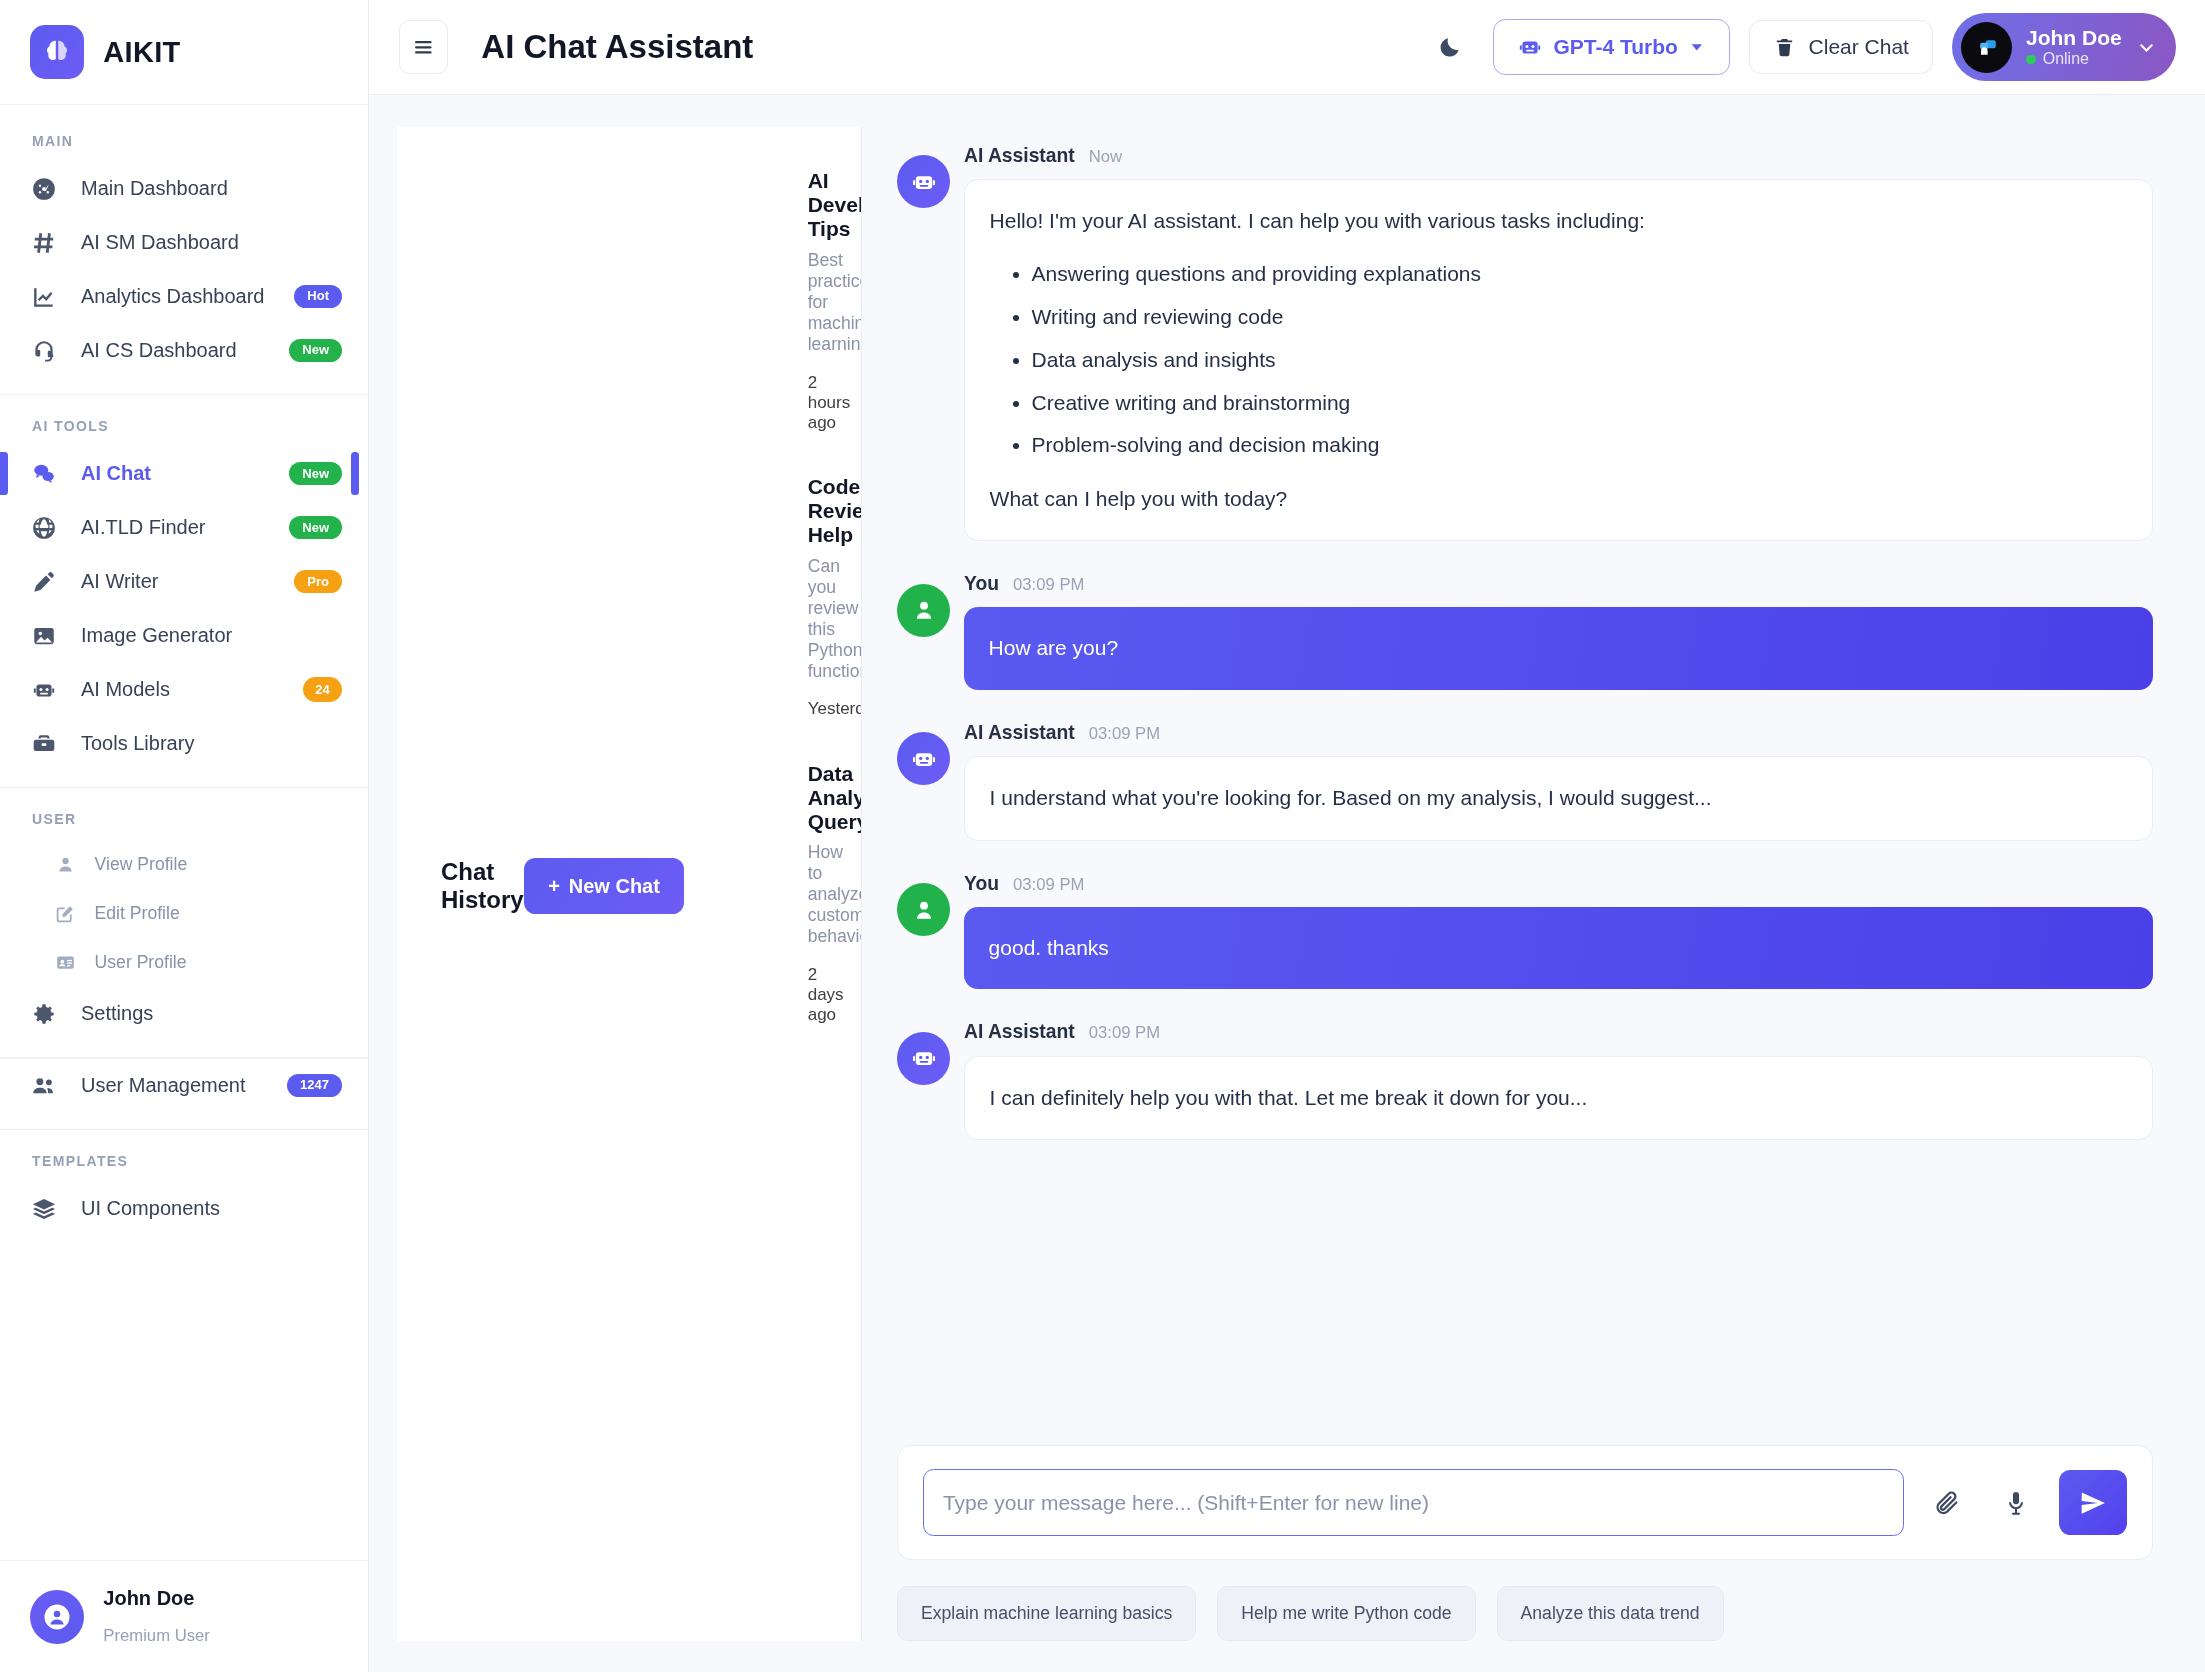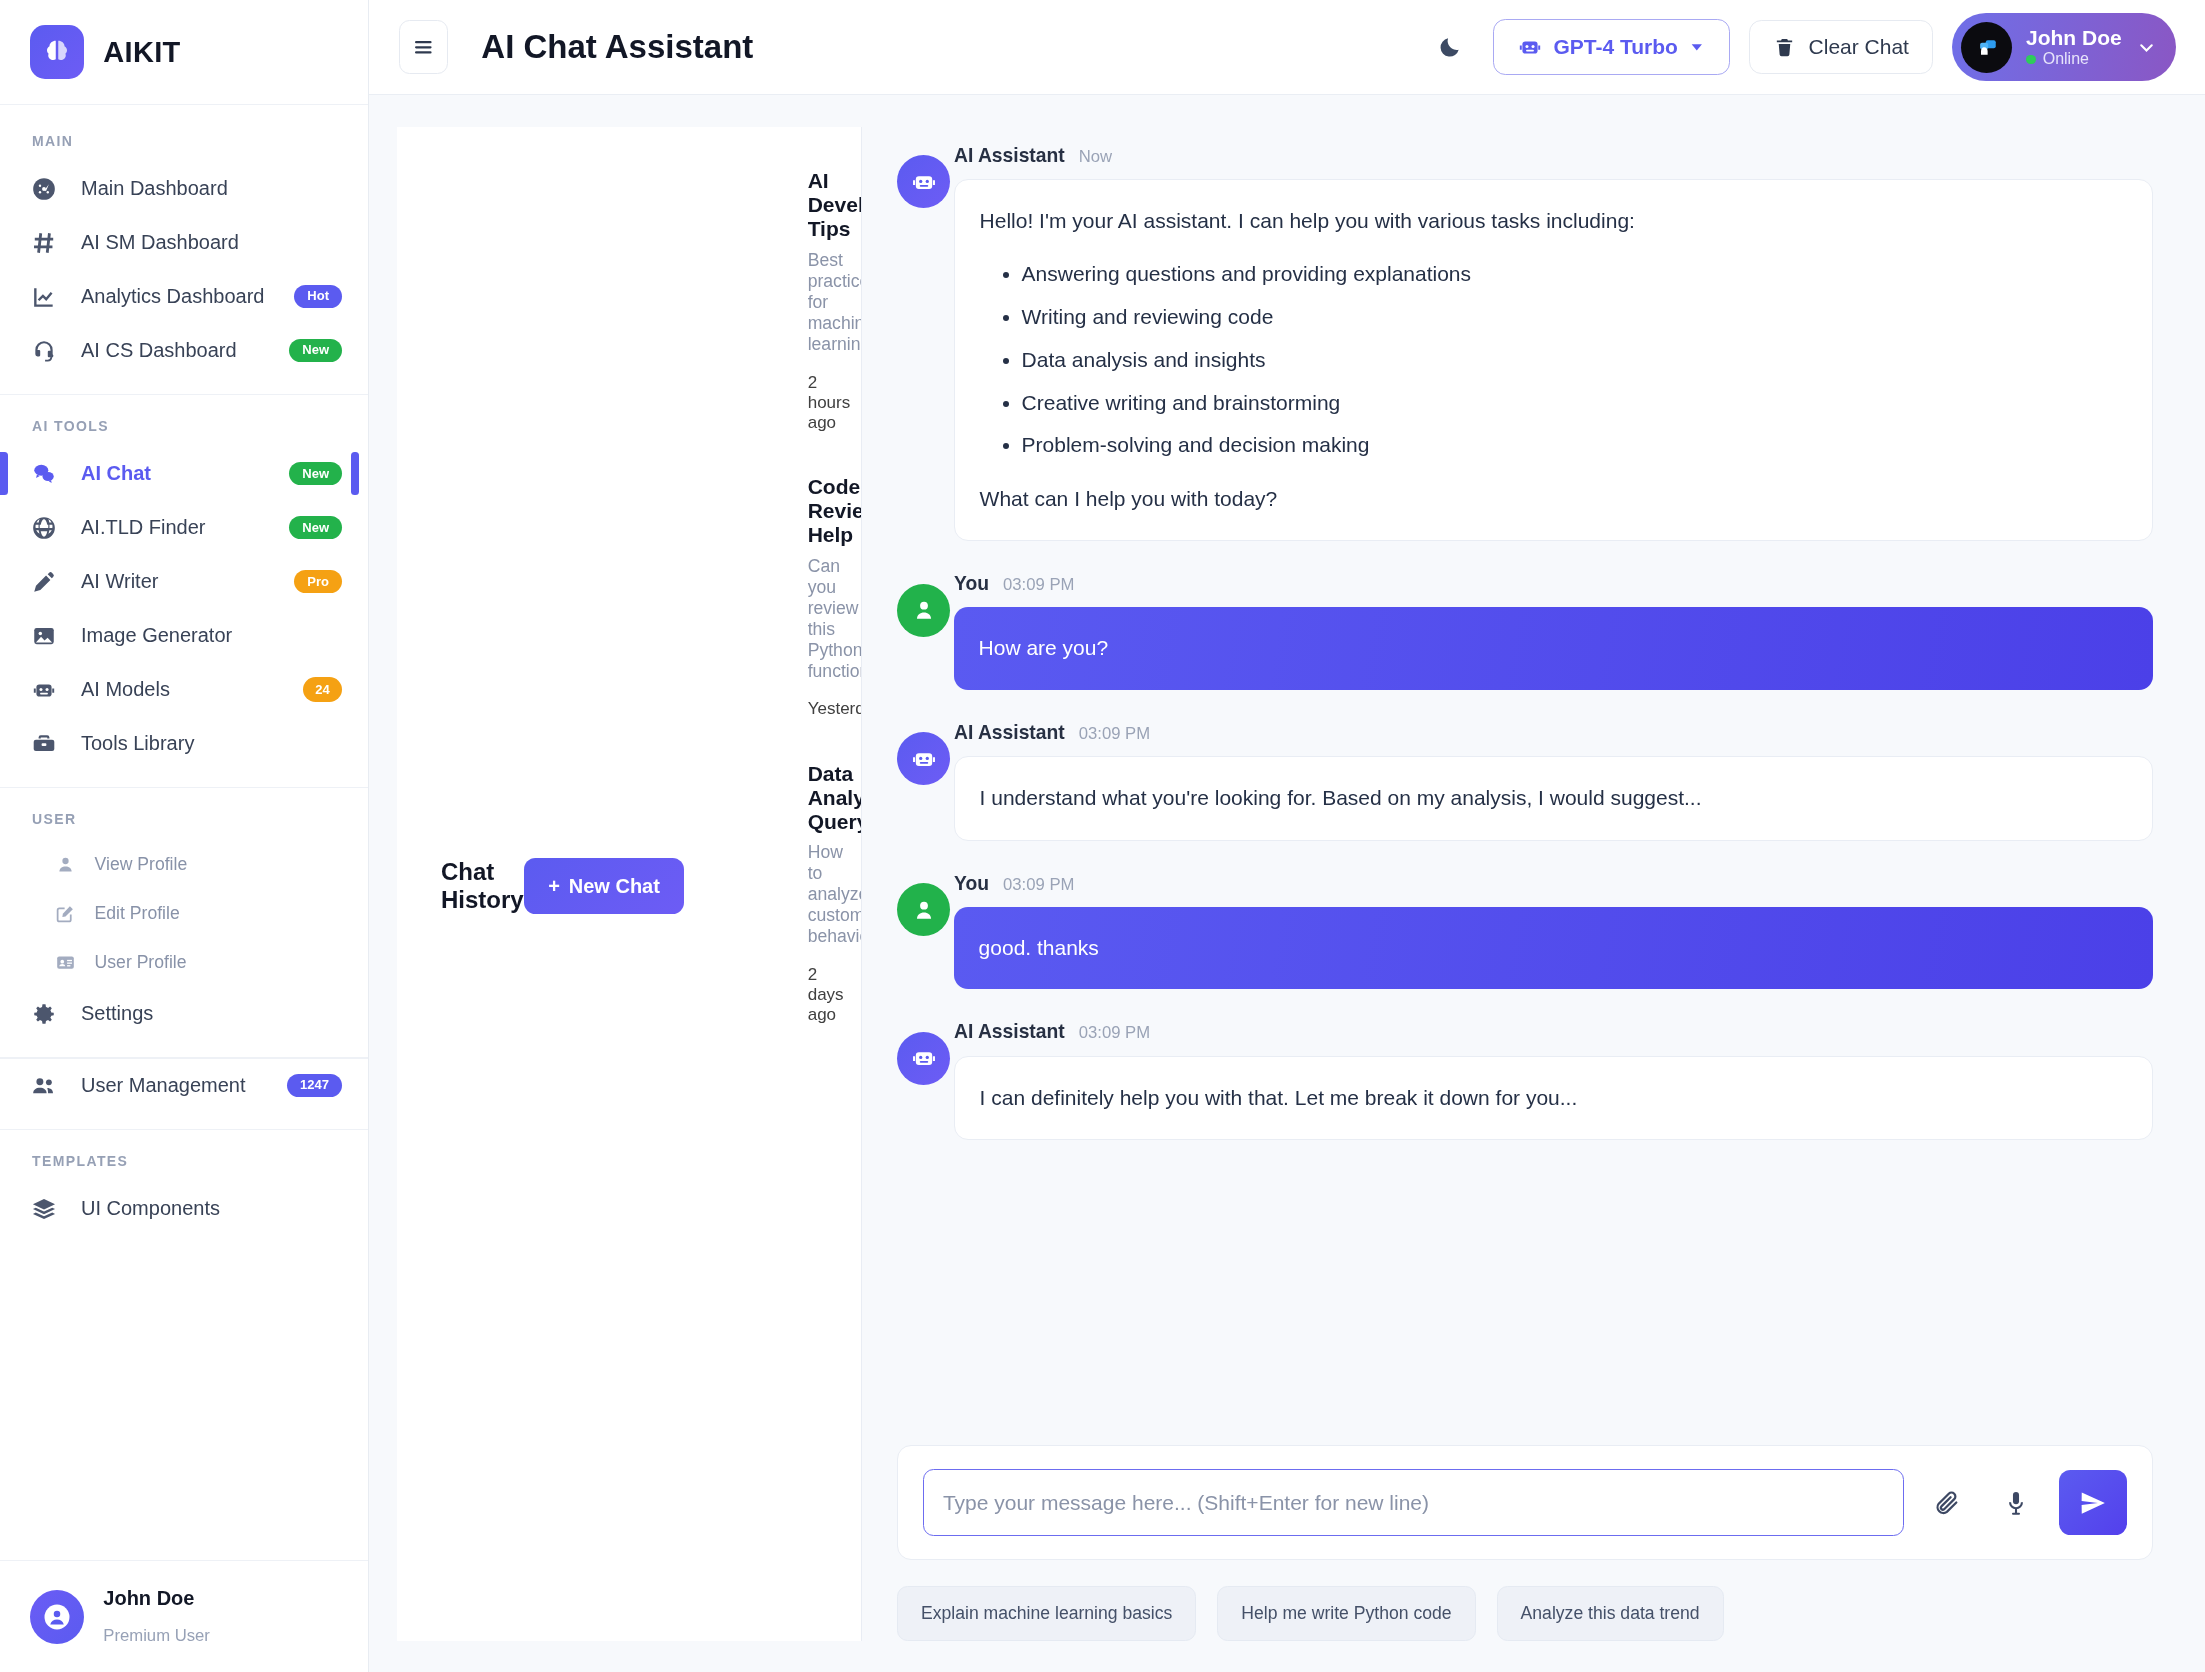--- a/index.html
+++ b/index.html
@@ -128,21 +128,21 @@
   .history-sep { height:1.8px; background:#eef1f6; margin: 0 24.6px; }
   .history-list { padding: 23px 23px 0 23px; overflow:hidden; }
   .history-item { padding: 19.3px 23px 23px 23px; border-radius:10.5px; cursor:pointer; }
   .hi-title { font-size:21px; font-weight:700; color:#121726; }
   .hi-preview { font-size:17.6px; color:#8a93a8; margin-top:8.8px; }
   .hi-time { font-size:17px; color:#404040; margin-top:17.6px; }
 
   
   .chat-col { flex:1; display:flex; flex-direction:column; min-width:0; padding-bottom:31px; }
   .messages { flex:1; overflow:hidden; padding: 17.6px 53px 8.8px 35px; }
-  .msg { display:flex; gap:4px; margin-bottom: 32px; }
+  .msg { display:flex; gap:14px; margin-bottom: 32px; }
   .avatar { width:53px;height:53px;border-radius:50%;flex:0 0 53px;display:flex;align-items:center;justify-content:center; margin-top:10.5px;}
   .avatar.bot { background: linear-gradient(135deg,#5b5bf0,#6d5cf5); }
   .avatar.user { background:#22b24b; }
   .msg-body { flex:1; min-width:0; }
   .msg-meta { display:flex; align-items:baseline; gap:14px; margin-bottom:12.3px; }
   .msg-author { font-size:19.3px; font-weight:700; color:#2b3purple; color:#273043; }
   .msg-time { font-size:16.7px; color:#9aa3b6; }
   .bubble {
     border-radius:14px; padding: 26px 24.6px; font-size:21px; line-height:1.45;
   }

